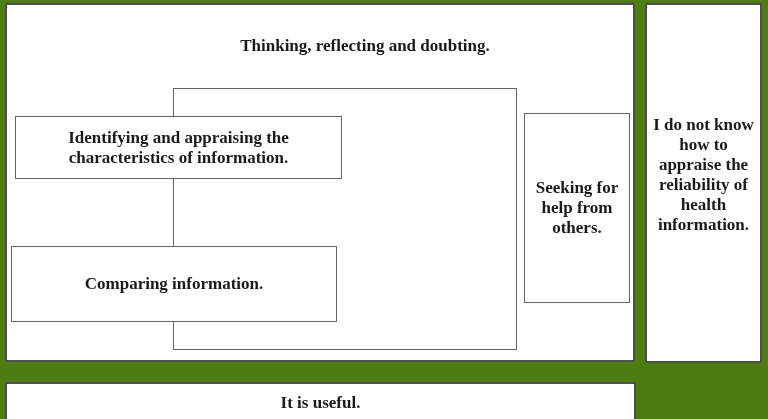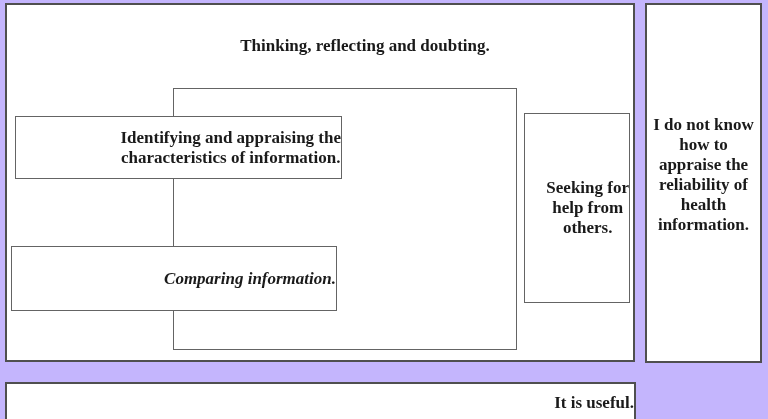--- a/index.html
+++ b/index.html
@@ -4,39 +4,39 @@
 <style>
   html, body {
     margin: 0;
     padding: 0;
     background: #ffffff;
   }
   .canvas {
     position: relative;
     width: 768px;
     height: 419px;
-    background: #c4b5fd;
+    background: #4d7c0f;
     font-family: "Liberation Serif", "DejaVu Serif", serif;
     font-weight: bold;
     font-size: 17px;
     line-height: 20px;
     color: #1a1a1a;
     overflow: hidden;
   }
   .box {
     position: absolute;
     background: #ffffff;
     box-sizing: border-box;
   }
   .border-heavy { border: 2px solid #4f4f4f; }
   .border-light { border: 1.5px solid #646464; }
   .flex-center {
     display: flex;
     align-items: center;
-    justify-content: flex-end;
+    justify-content: center;
     text-align: center;
   }
   .label {
     text-align: center;
     white-space: pre-line;
   }
   .abs-label {
     position: absolute;
     text-align: center;
     white-space: pre-line;
@@ -44,21 +44,21 @@
 
   
   #outer-box   { left: 5px;   top: 3px;   width: 630px; height: 359px; }
   
   #title-label { left: 165px; top: 36px;  width: 400px; }
   
   #inner-box   { left: 173px; top: 88px;  width: 344px; height: 262px; }
   #using-label { left: 275px; top: 199px; width: 200px; }
   
   #identifying-box { left: 15px;  top: 116px; width: 327px; height: 63px; }
-  #comparing-box   { left: 11px;  top: 246px; width: 326px; height: 65px; font-style: italic; }
+  #comparing-box   { left: 11px;  top: 246px; width: 326px; height: 76px; }
   #seeking-box     { left: 524px; top: 113px; width: 106px; height: 190px; }
   
   #unknown-box { left: 645px; top: 3px;   width: 117px; height: 360px; }
   #unknown-box .inner-text { position: absolute; top: 110px; left: 0; right: 0; }
   
   #useful-box  { left: 5px;   top: 370px; width: 631px; height: 41px; margin-top: 12px; }
 </style>
 </head>
 <body>
 

